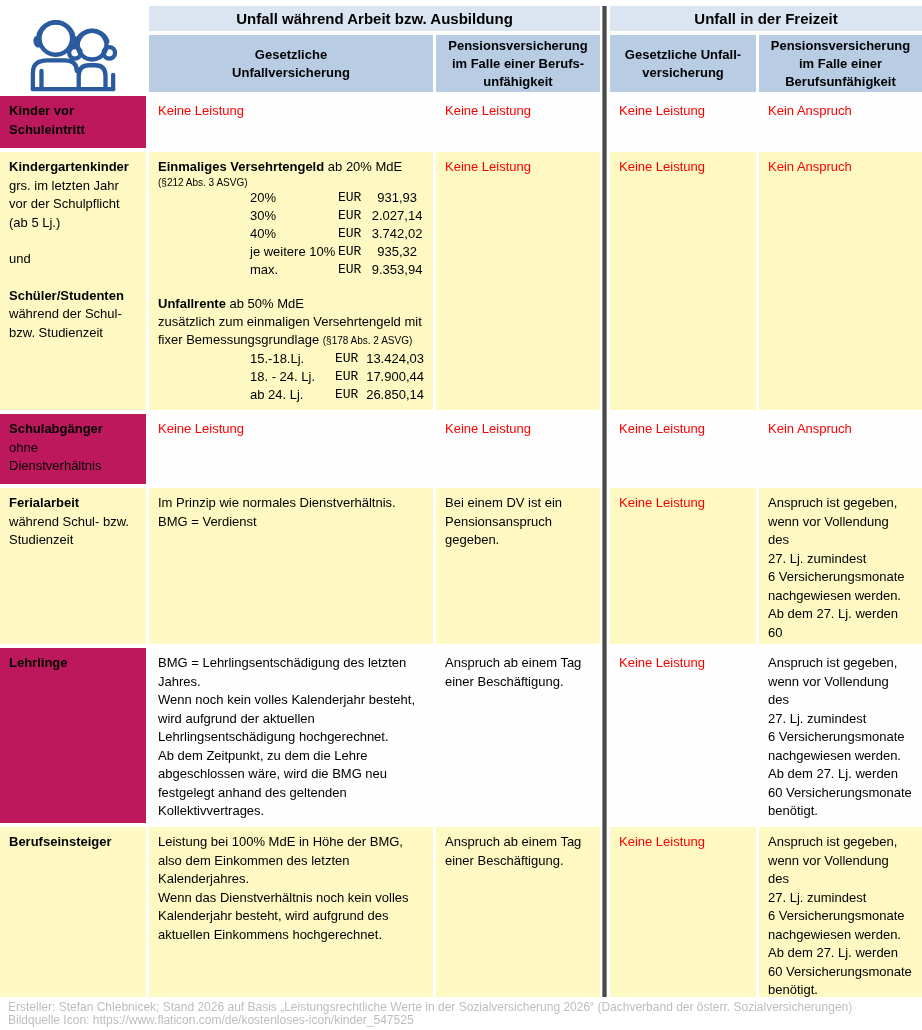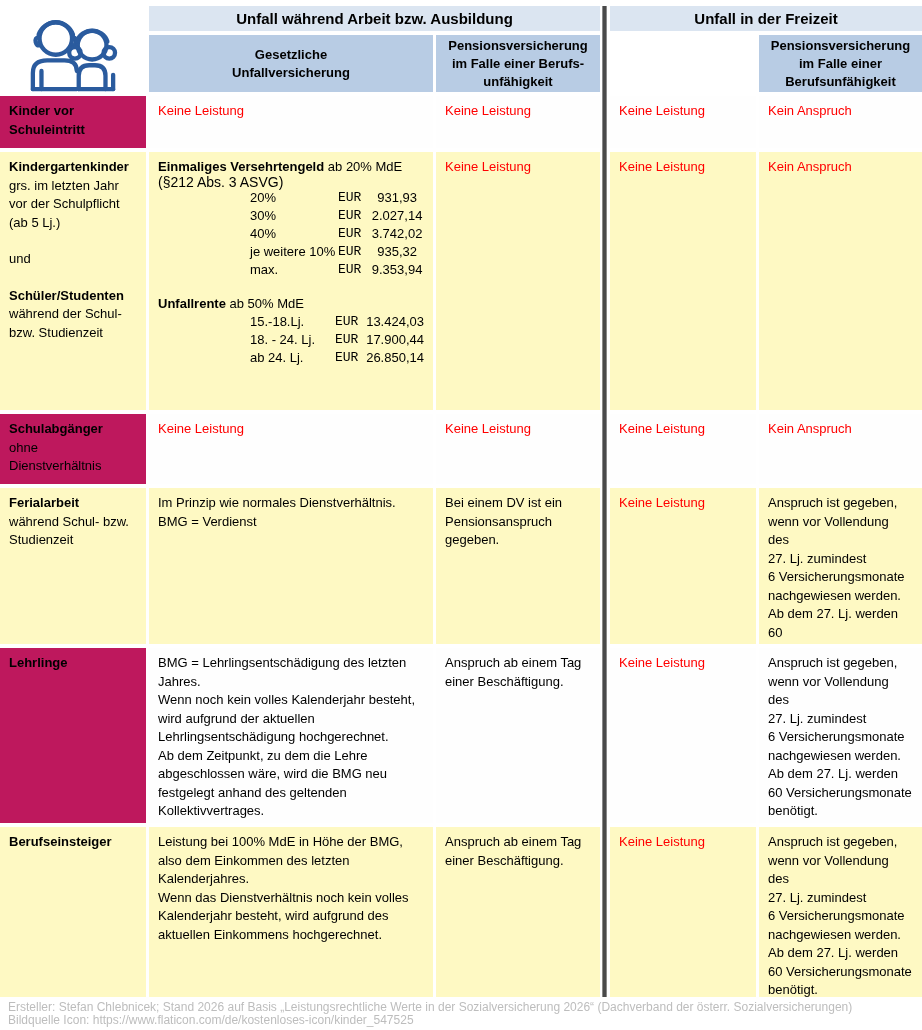--- a/index.html
+++ b/index.html
@@ -38,21 +38,21 @@
   .bg-gray  { background:#fef9c3; }
 
   .label-cell .b { font-weight:bold; }
   .b { font-weight:bold; }
   .red { color:#ff0000; }
   .small { font-size:10px; }
   .sp18 { margin-top:18px; }
 
   
   .r2c1 { line-height:18px; }
-  .r2c1 .ref { font-size:14px; line-height:13px; }
+  .r2c1 .ref { font-size:10px; line-height:13px; }
   .amt-row { display:flex; line-height:18px; }
   .amt-label { margin-left:92px; width:98px; }
   .amt-cur { width:36px;font-family:Liberation Mono, monospace; }
   .amt-val { width:60px; text-align:center; }
   .blank16 { height:16px; }
 
   .divider-bar { position:absolute; left:602px; top:6px; width:5px; height:991px;
                  background:#4a4a4a; border-left:1px solid #8a8a8a; border-right:1px solid #8a8a8a; }
 
   .footer { position:absolute; left:8px; top:1001px; width:906px;
@@ -91,20 +91,22 @@
     </div>
     <div class="hdr1 gc56 gr1">
       <span>Unfall in der Freizeit</span>
     </div>
 
     <div class="hdr2 pre gc2 gr2">Gesetzliche
 Unfallversicherung</div>
     <div class="hdr2 pre gc3 gr2">Pensionsversicherung
 im Falle einer Berufs-
 unfähigkeit</div>
+    <div class="hdr2 pre gc5 gr2">Gesetzliche Unfall-
+versicherung</div>
     <div class="hdr2 pre gc6 gr2">Pensionsversicherung
 im Falle einer
 Berufsunfähigkeit</div>
 
     <div class="cell label-cell bg-light pre b gc1 gr3">Kinder vor
 Schuleintritt</div>
     <div class="cell bg-white red gc2 gr3">Keine Leistung</div>
     <div class="cell bg-white red gc3 gr3">Keine Leistung</div>
     <div class="cell bg-white red gc5 gr3">Keine Leistung</div>
     <div class="cell bg-white red gc6 gr3">Kein Anspruch</div>
@@ -147,20 +149,24 @@
         </div>
       <div class="amt-row">
           <span class="amt-label">max.</span>
           <span class="amt-cur">EUR</span>
           <span class="amt-val">9.353,94</span>
         </div>
       <div class="blank16"></div>
       <div>
         <span class="b">Unfallrente</span>
         <span>ab 50% MdE</span>
+      </div>
+      <div>
+        <span>zusätzlich zum einmaligen Versehrtengeld mit fixer Bemessungsgrundlage</span>
+        <span class="small">(§178 Abs. 2 ASVG)</span>
       </div>
       <div class="amt-row">
           <span class="amt-label">15.-18.Lj.</span>
           <span class="amt-cur">EUR</span>
           <span class="amt-val">13.424,03</span>
         </div>
       <div class="amt-row">
           <span class="amt-label">18. - 24. Lj.</span>
           <span class="amt-cur">EUR</span>
           <span class="amt-val">17.900,44</span>

